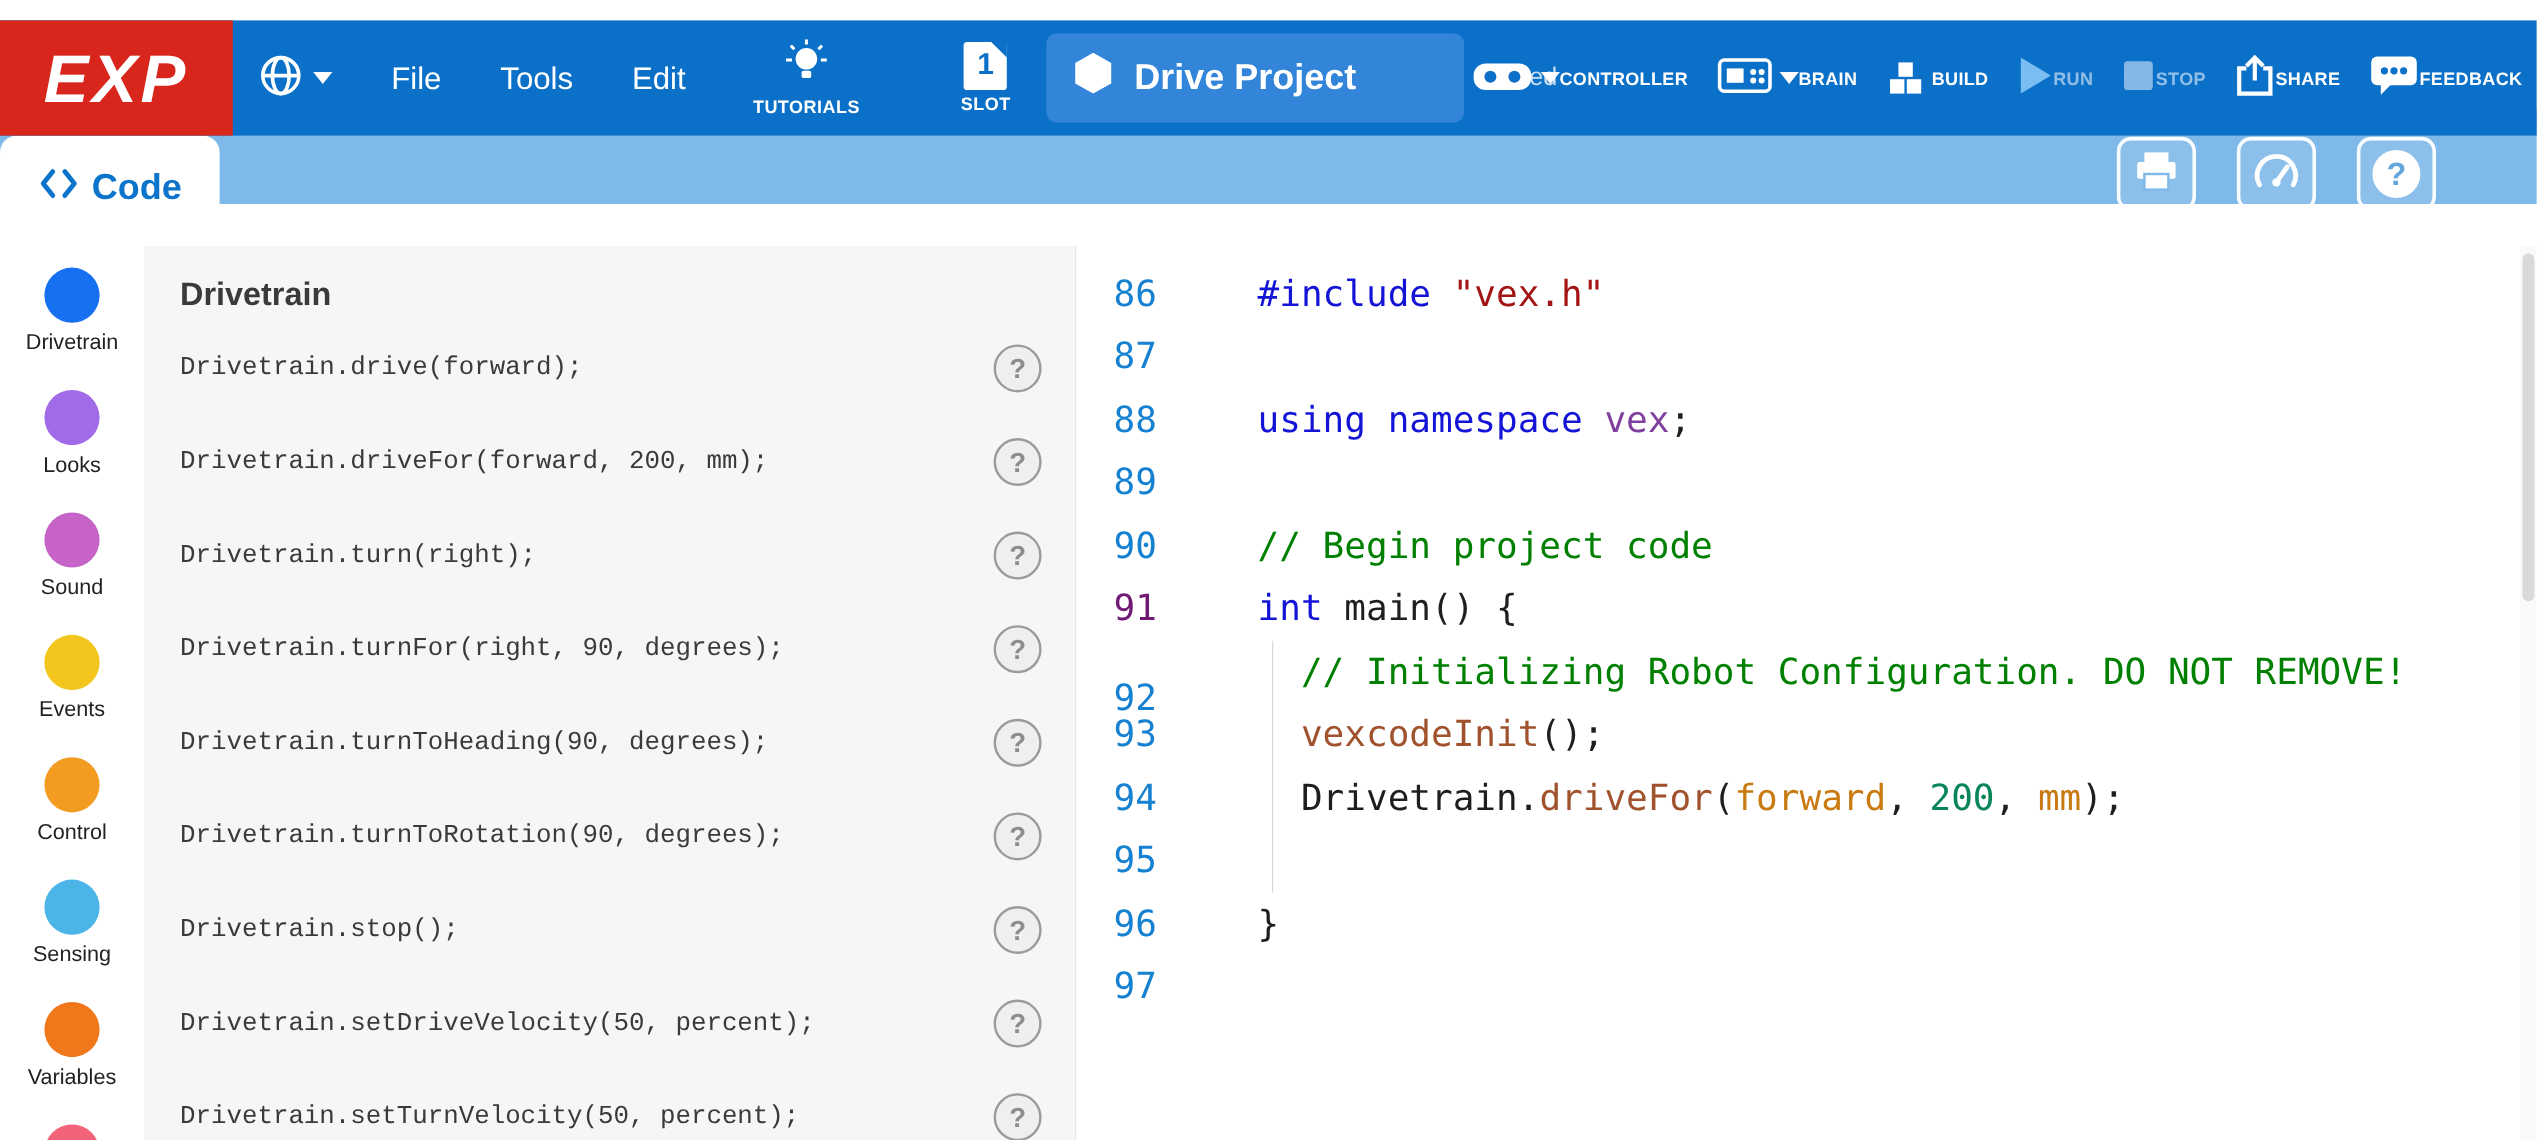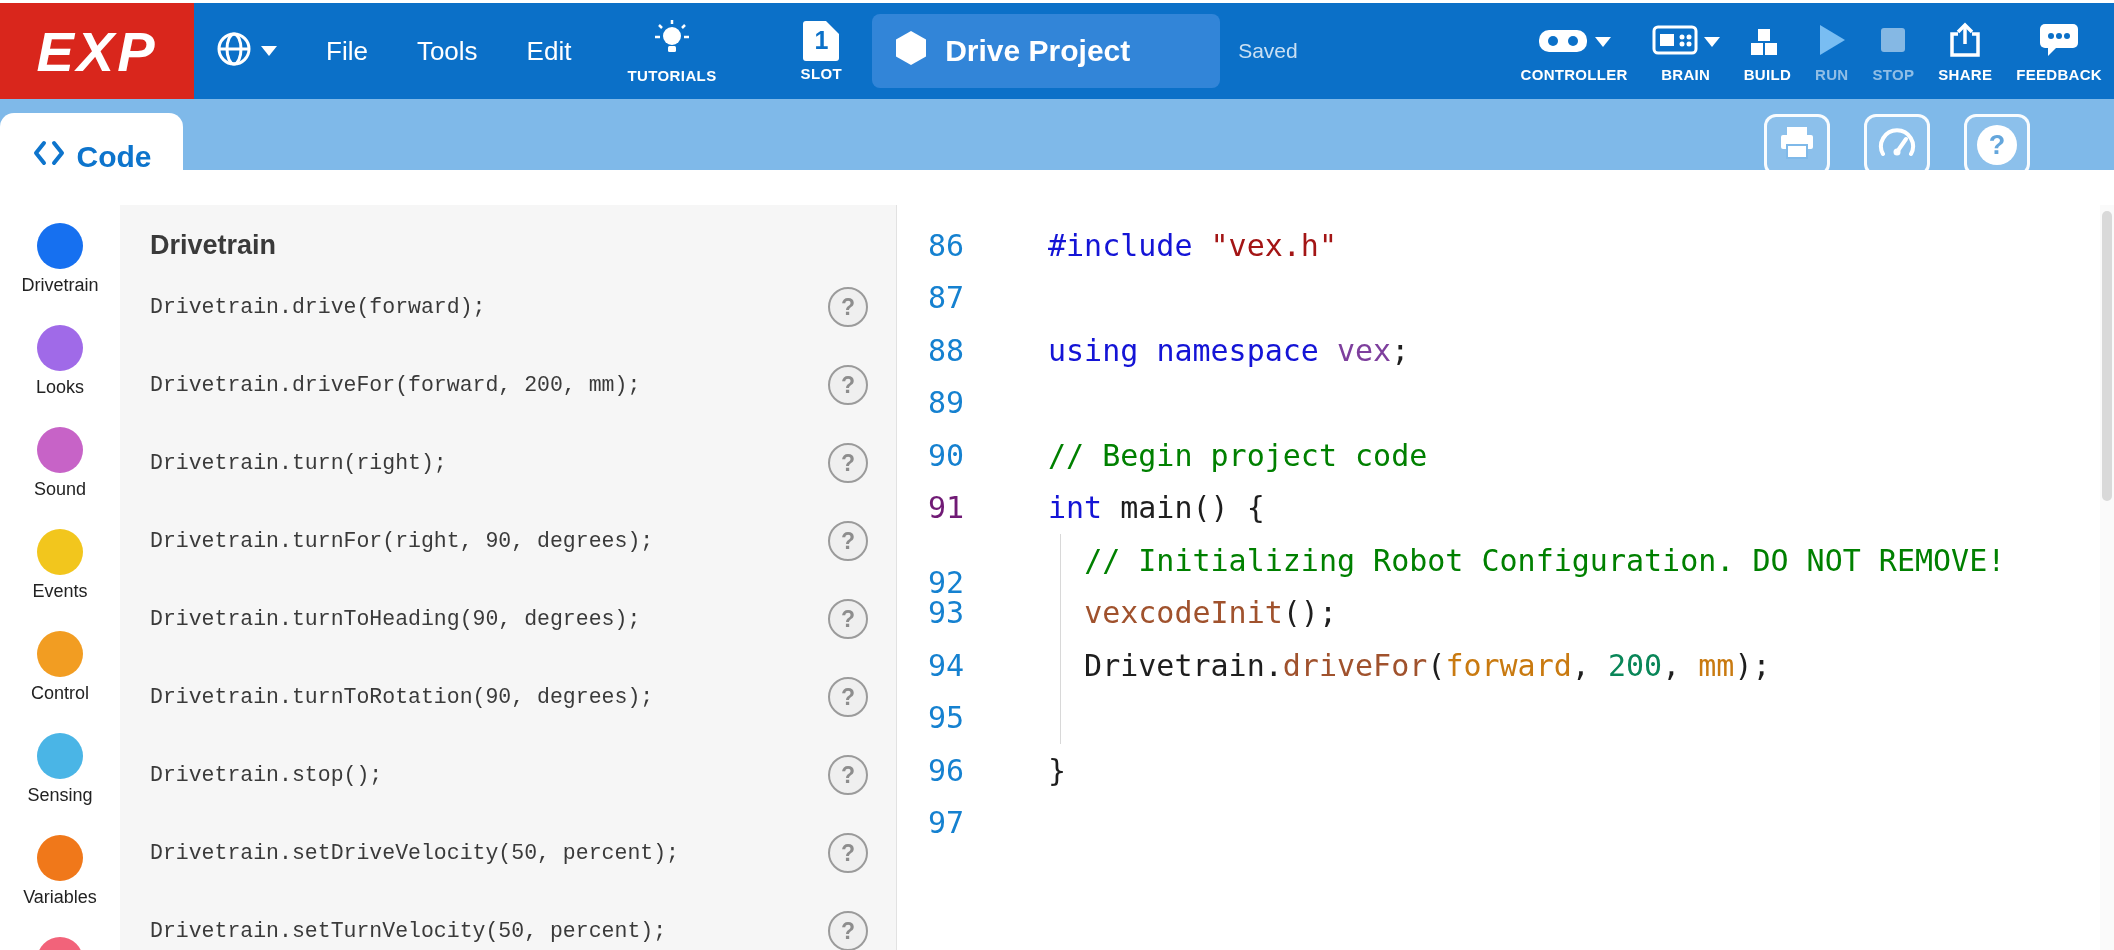--- a/index.html
+++ b/index.html
@@ -1,21 +1,21 @@
 <!DOCTYPE html>
 <html><head>
 <meta charset="utf-8">
 <style>
   * { margin:0; padding:0; box-sizing:border-box; }
   html,body { width:2114px; height:950px; overflow:hidden; background:#fff;
               font-family:"Liberation Sans", sans-serif; }
   .stage { position:relative; width:2114px; height:950px; }
 
   
-  .topbar { position:absolute; top:3px; left:0; width:100%; height:96px;
+  .topbar { position:absolute; top:17px; left:0; width:100%; height:96px;
             background:#0b70c8; display:flex; align-items:center; z-index:5; }
   .logo { width:194px; height:96px; background:#d9261c; color:#fff; flex:none;
           font-weight:900; font-style:italic; font-size:56px; letter-spacing:3px;
           display:flex; align-items:center; justify-content:center; }
   .globe-group { margin-left:22px; display:flex; align-items:center; gap:9px; cursor:pointer; }
   .caret { width:0; height:0; border-left:8px solid transparent;
            border-right:8px solid transparent; border-top:10px solid #fff; }
   .menus { display:flex; align-items:center; }
   .menu-item { color:#fff; font-size:26px; margin-left:49px; cursor:pointer; }
   .icon-group { display:flex; flex-direction:column; align-items:center;
@@ -29,21 +29,21 @@
                border-top:13px solid #0b70c8; border-left:13px solid transparent; }
   .slot-num { position:absolute; inset:0; display:flex; align-items:center;
               justify-content:center; color:#0b70c8; font-weight:800; font-size:25px; }
   .project-btn { margin-left:30px; width:348px; height:74px; background:#3285d8;
                  border-radius:8px; display:flex; align-items:center; padding-left:22px;
                  gap:17px; color:#fff; font-size:30px; font-weight:700; cursor:pointer; }
   .saved { margin-left:18px; color:rgba(255,255,255,.78); font-size:21px; }
 
   .topbar-actions { position:absolute; right:12px; top:0; height:96px;
                     display:flex; align-items:center; }
-  .action { display:flex; flex-direction:column; align-items:center; justify-content:center;
+  .action { display:flex; flex-direction:row; align-items:center; justify-content:center;
             margin-left:24px; cursor:pointer; }
   .action-icon-row { display:flex; align-items:center; gap:6px; height:44px; }
   .action-label { font-size:15px; font-weight:700; color:#fff; margin-top:2px; letter-spacing:.3px; }
   .action.dimmed .action-label { color:rgba(255,255,255,.55); }
 
   
   .subbar { position:absolute; top:91px; left:0; width:100%; height:79px;
             background:#7fb9e9; z-index:4; }
   .code-tab { position:absolute; left:0; top:22px; width:183px; height:87px; background:#fff;
               border-radius:14px 14px 0 0; display:flex; align-items:center; justify-content:center;

